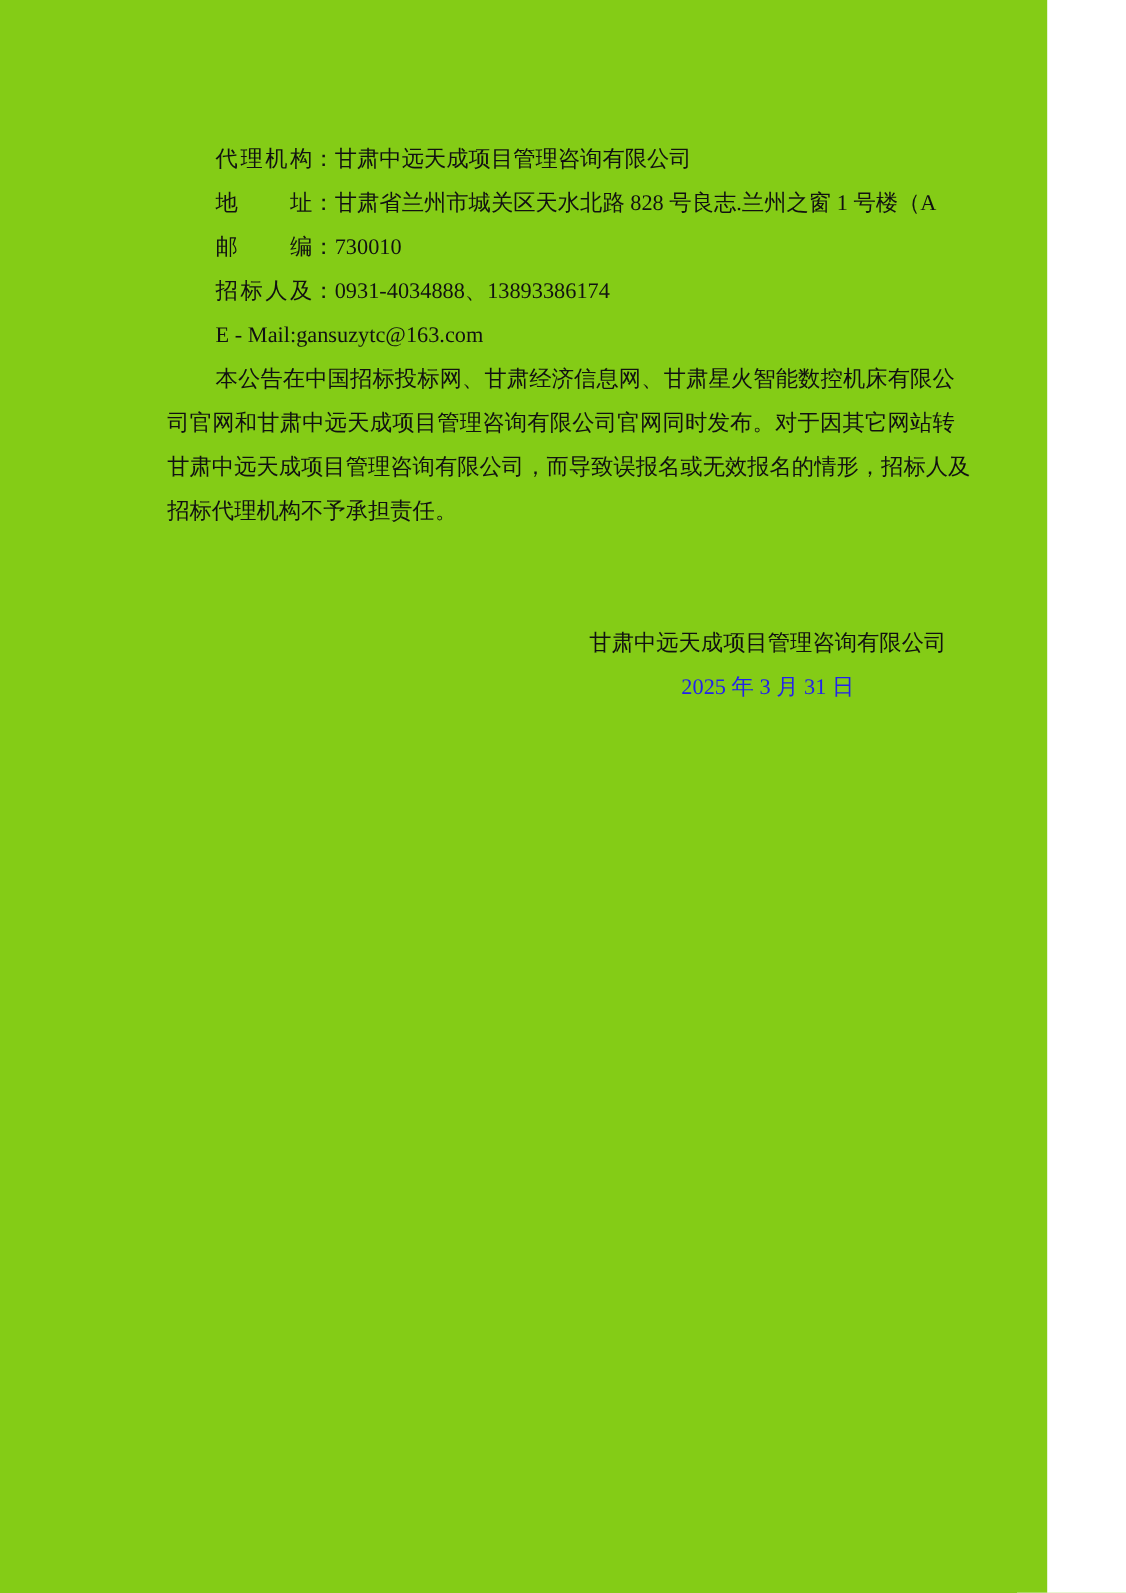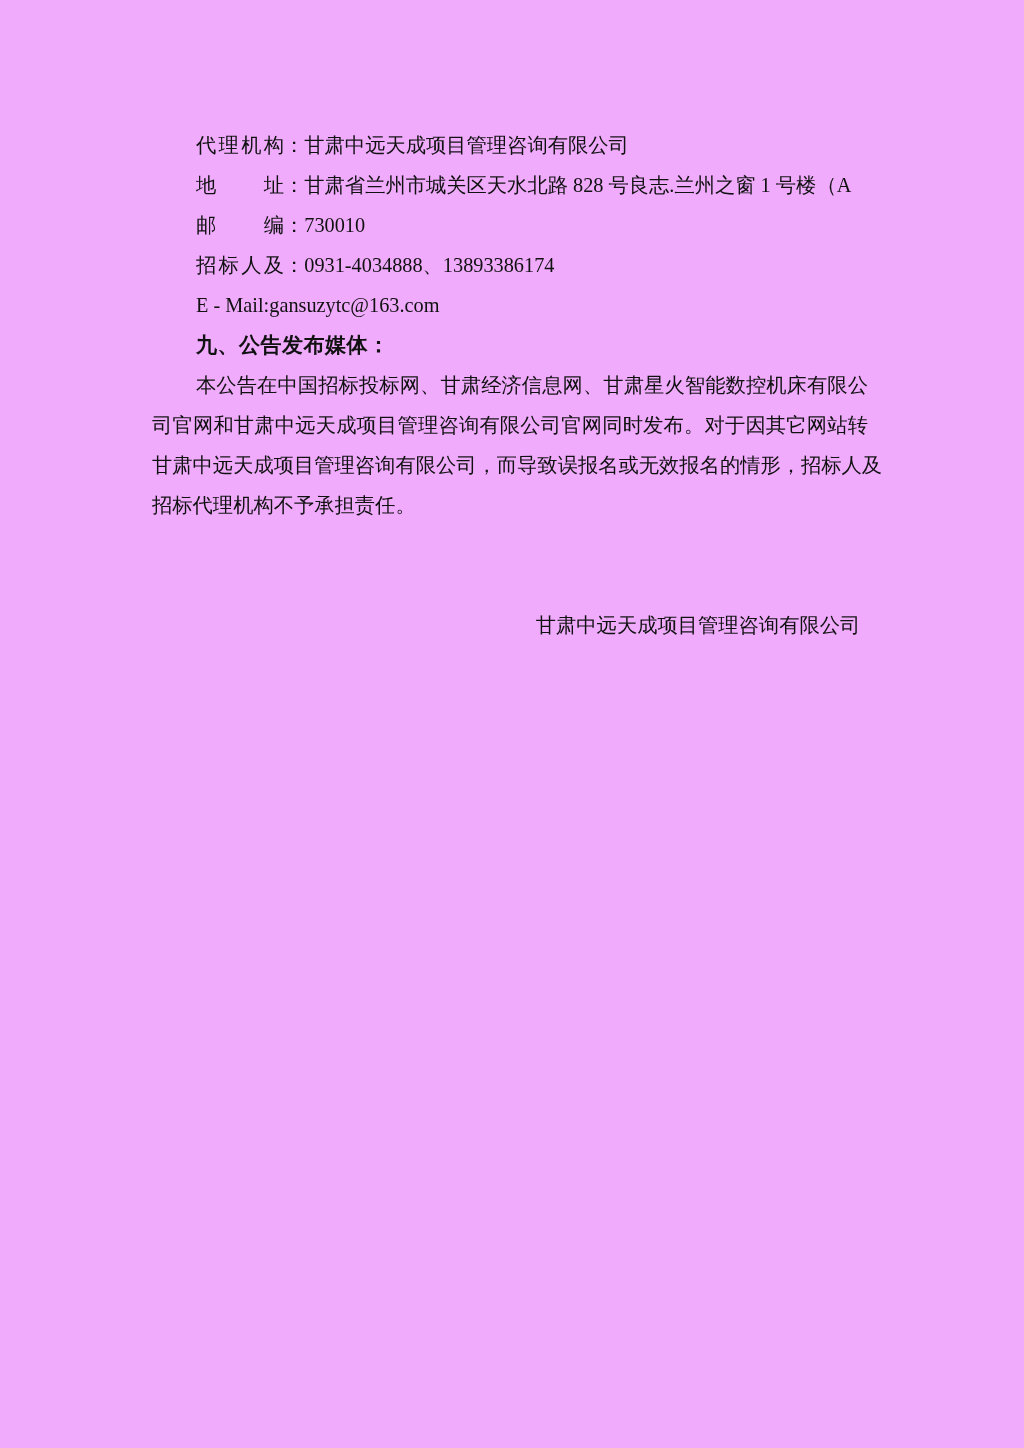--- a/index.html
+++ b/index.html
@@ -4,23 +4,23 @@
 <style>
   html, body { margin: 0; padding: 0; }
   body {
     width: 1024px;
     height: 1448px;
     background: #ffffff;
     overflow: hidden;
   }
   .page {
     position: relative;
-    width: 1024px;
+    width: 952px;
     height: 1448px;
-    background: #f0abfc;
+    background: #84cc16;
   }
   .doc {
     position: absolute;
     left: 152px;
     top: 125px;
     width: 716px;
     font-family: "Liberation Serif", "DejaVu Serif", serif;
     font-size: 20.3px;
     line-height: 40px;
     color: #111111;
@@ -69,28 +69,28 @@
     <div class="line indent"><span class="lbl">地址</span><span>：</span><span>甘肃省兰州市城关区天水北路 828 号良志.兰州之窗 1 号楼（A</span></div>
 
 
     <div class="line indent"><span class="lbl">邮编</span><span>：</span><span>730010</span></div>
 
 
     <div class="line indent"><span class="lbl">招标人及</span><span>：</span><span>0931-4034888、13893386174</span></div>
 
     <div class="line indent"><span>E - Mail:</span><span>gansuzytc@163.com</span></div>
 
-    <div class="line indent heading">九、公告发布媒体：</div>
 
     <div class="line indent p-line">本公告在中国招标投标网、甘肃经济信息网、甘肃星火智能数控机床有限公</div>
     <div class="line p-line">司官网和甘肃中远天成项目管理咨询有限公司官网同时发布。对于因其它网站转</div>
     <div class="line p-line">甘肃中远天成项目管理咨询有限公司，而导致误报名或无效报名的情形，招标人及</div>
     <div class="line p-last">招标代理机构不予承担责任。</div>
 
     <div class="line"></div>
     <div class="line"></div>
 
     <div class="sig">
       <div class="line">甘肃中远天成项目管理咨询有限公司</div>
+      <div class="line sig-date" style="color: rgb(34, 34, 238);">2025 年 3 月 31 日</div>
     </div>
 
   </div>
 </div>
 
 </body></html>

